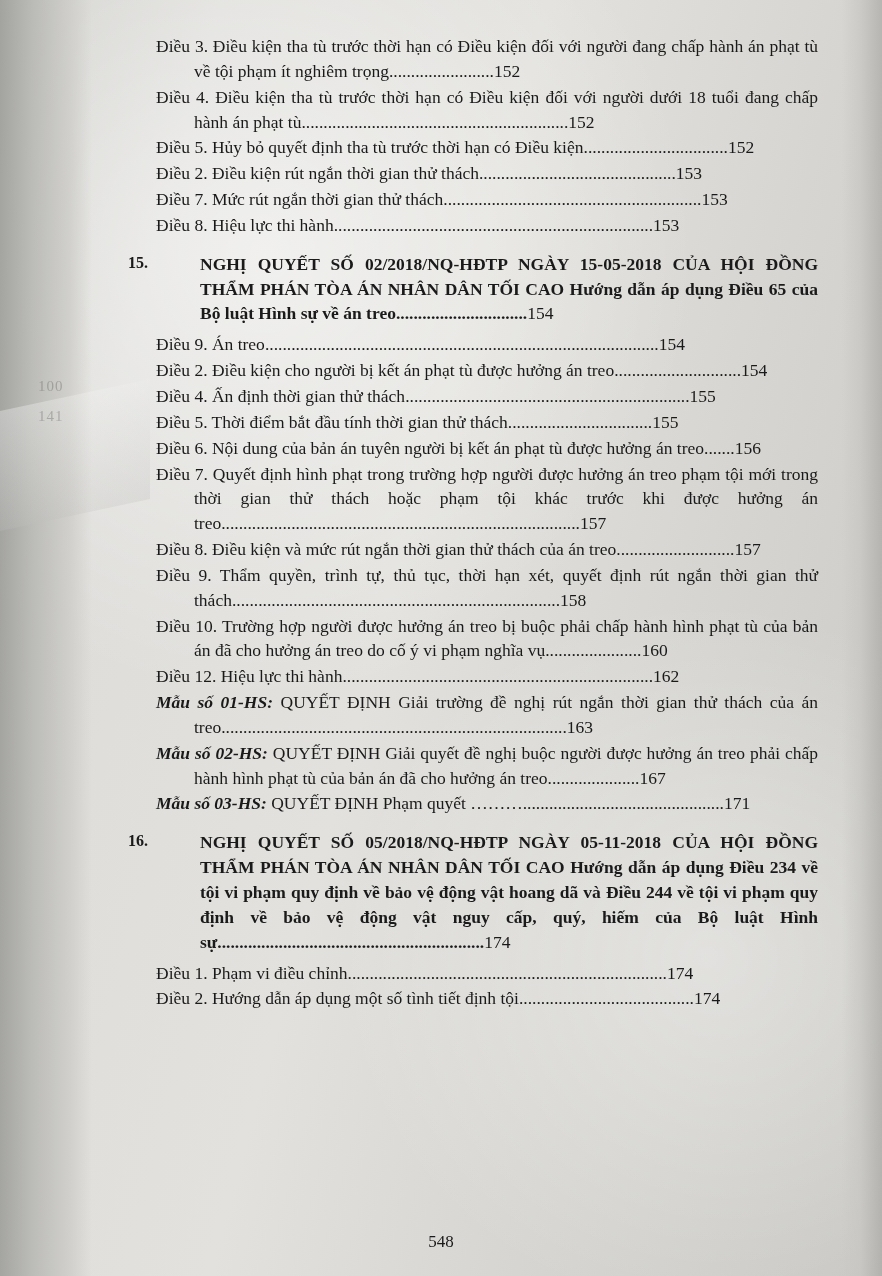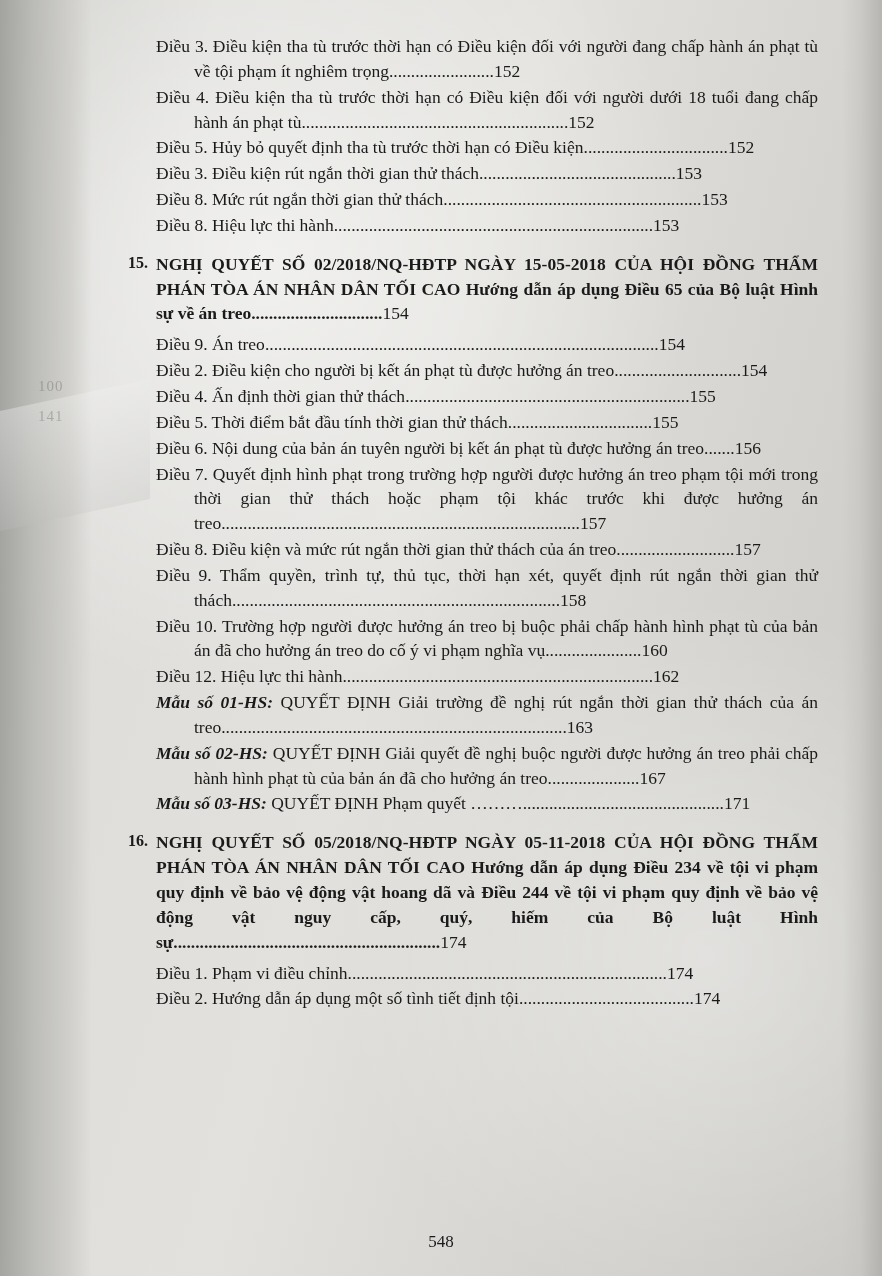--- a/index.html
+++ b/index.html
@@ -98,20 +98,21 @@
   .pg {
     font-weight: normal;
   }
 
   .block {
     margin-top: 14px;
     margin-bottom: 6px;
   }
   .block .toc-body {
     font-weight: bold;
+    margin-left: 44px;
   }
   .ital { font-style: italic; font-weight: bold; }
   .justified-wide {
     text-align: justify;
     text-align-last: justify;
   }
 
   .folio {
     position: absolute;
     top: 1232px;
@@ -155,28 +156,28 @@
   <div class="toc-line">
     <div class="toc-num"></div>
     <div class="toc-body nojust entry-hang">
       <span class="first">Điều 5. Hủy bỏ quyết định tha tù trước thời hạn có Điều kiện</span><span class="dots">.................................</span><span class="pg">152</span>
     </div>
   </div>
 
   <div class="toc-line">
     <div class="toc-num"></div>
     <div class="toc-body nojust entry-hang">
-      <span class="first">Điều 3. Điều kiện rút ngắn thời gian thử thách</span><span class="dots">.............................................</span><span class="pg">153</span>
-    </div>
-  </div>
-
-  <div class="toc-line">
-    <div class="toc-num"></div>
-    <div class="toc-body nojust entry-hang">
-      <span class="first">Điều 8. Mức rút ngắn thời gian thử thách</span><span class="dots">...........................................................</span><span class="pg">153</span>
+      <span class="first">Điều 2. Điều kiện rút ngắn thời gian thử thách</span><span class="dots">.............................................</span><span class="pg">153</span>
+    </div>
+  </div>
+
+  <div class="toc-line">
+    <div class="toc-num"></div>
+    <div class="toc-body nojust entry-hang">
+      <span class="first">Điều 7. Mức rút ngắn thời gian thử thách</span><span class="dots">...........................................................</span><span class="pg">153</span>
     </div>
   </div>
 
   <div class="toc-line">
     <div class="toc-num"></div>
     <div class="toc-body nojust entry-hang">
       <span class="first">Điều 8. Hiệu lực thi hành</span><span class="dots">.........................................................................</span><span class="pg">153</span>
     </div>
   </div>
 

